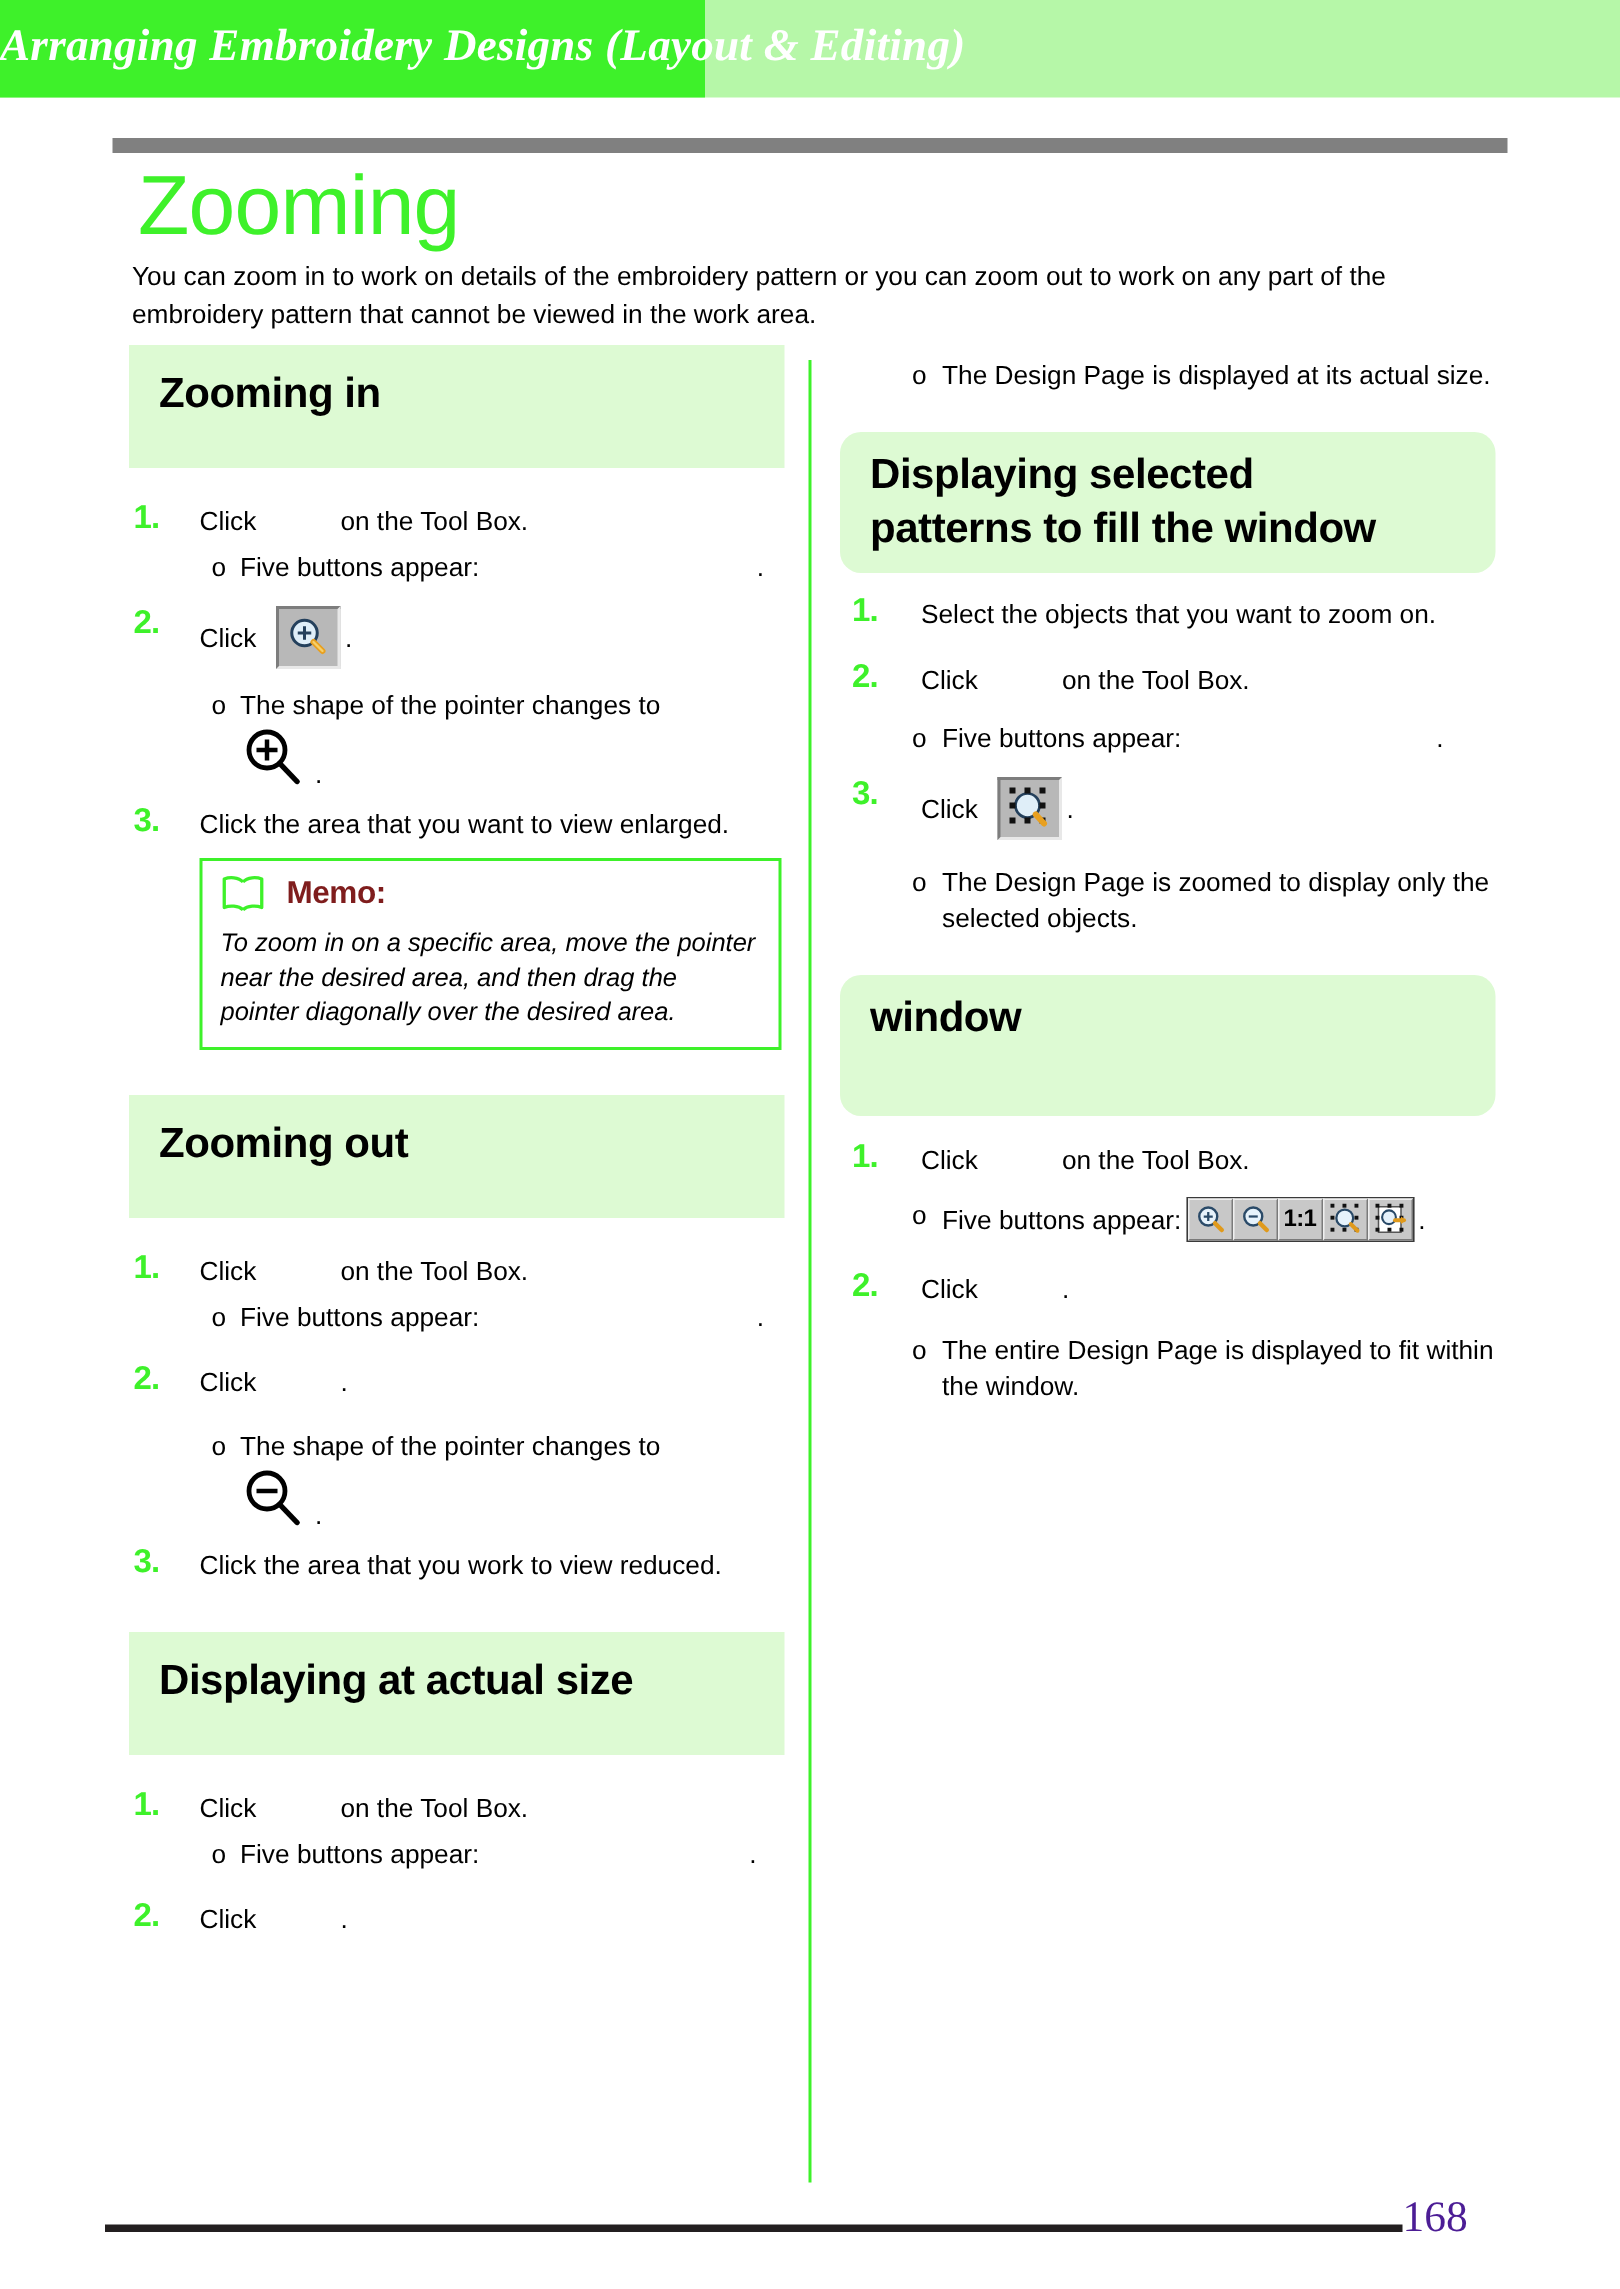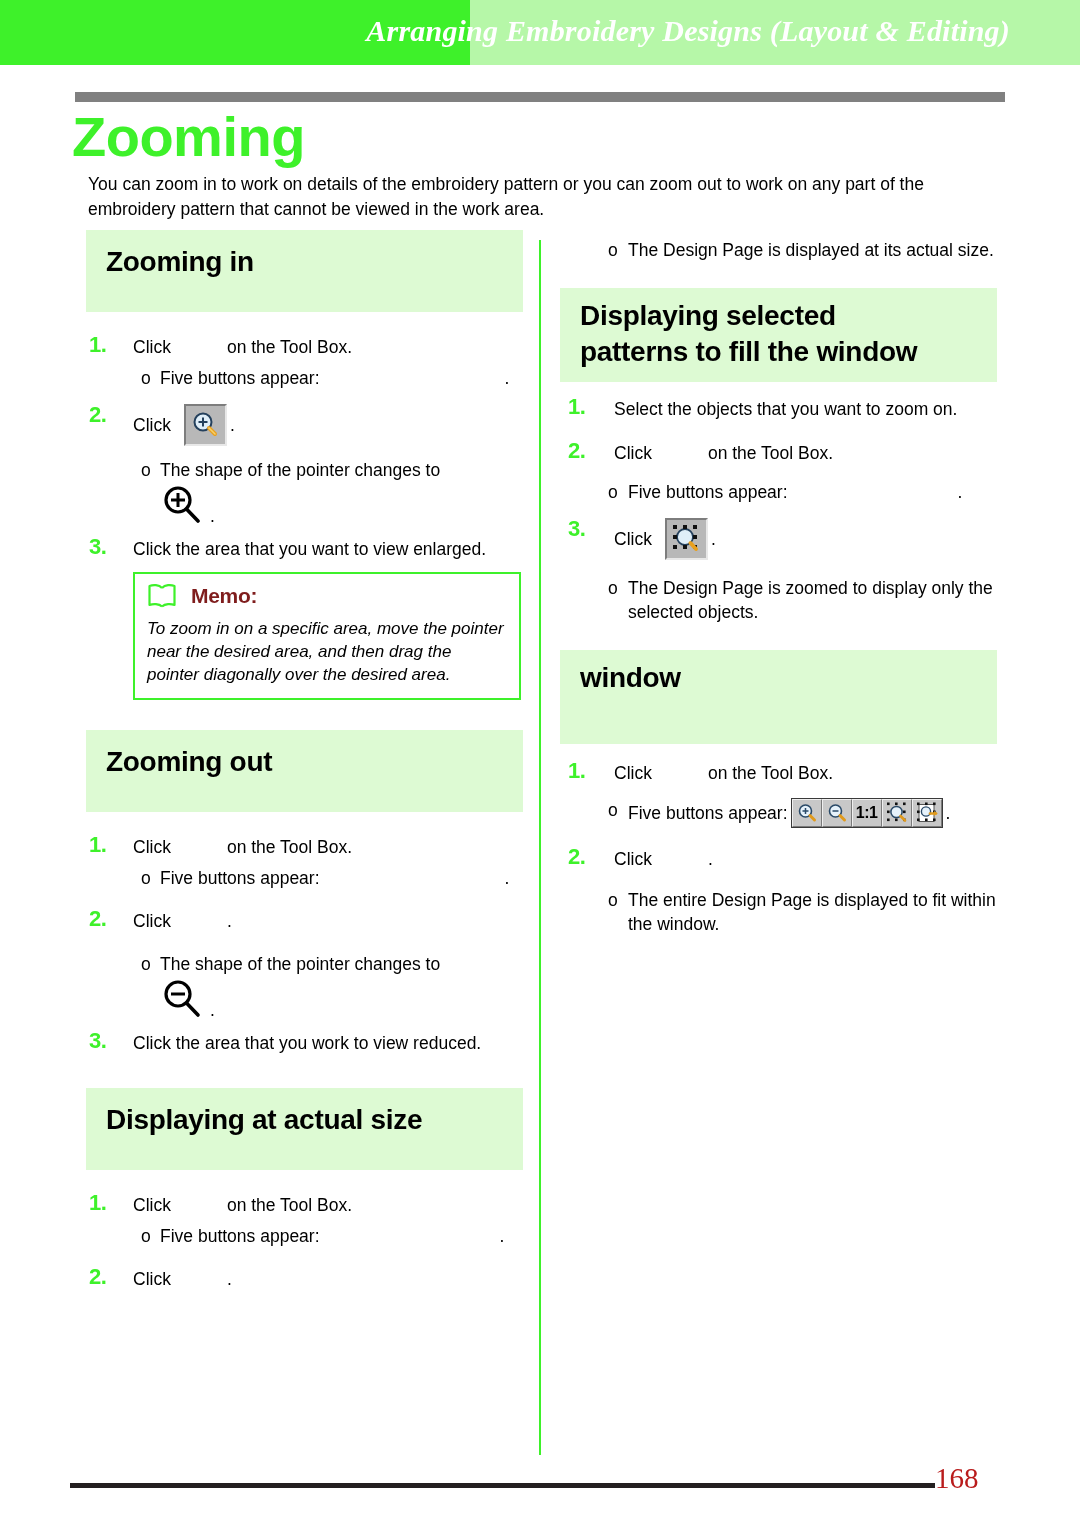--- a/index.html
+++ b/index.html
@@ -26,44 +26,44 @@
     position: absolute;
     left: 0; top: 0;
     width: 470px; height: 65px;
     background: #3ef12a;
   }
   .header-title {
     position: absolute;
     left: 0; top: 0;
     width: 1010px; height: 65px;
     line-height: 62px;
-    text-align: right;
+    text-align: left;
     color: #ffffff;
     font-family: "Liberation Serif", serif;
     font-style: italic;
     font-weight: bold;
     font-size: 30px;
     letter-spacing: 0.2px;
     white-space: nowrap;
   }
 
   
   .gray-rule {
     position: absolute;
     left: 75px; top: 92px;
     width: 930px; height: 10px;
     background: #808080;
   }
 
   
   .page-title {
     position: absolute;
-    left: 72px; top: 108px;
+    left: 92px; top: 108px;
     font-size: 56px;
-    font-weight: bold;
+    font-weight: normal;
     color: #3ef12a;
     letter-spacing: -0.5px;
     line-height: 1.05;
   }
 
   .intro {
     position: absolute;
     left: 88px; top: 172px;
     width: 915px;
     font-size: 17.5px;
@@ -95,21 +95,21 @@
     margin-bottom: 22px;
   }
   .sec-head .sec-title {
     font-size: 28px;
     font-weight: bold;
     color: #000;
     line-height: 36px;
     letter-spacing: -0.3px;
   }
   .sec-head.h1line { height: 82px; }
-  .sec-head.h2line { height: 94px; padding-top: 10px; }
+  .sec-head.h2line { height: 94px; padding-top: 10px; border-radius: 14px; }
 
   
   .step {
     position: relative;
     min-height: 26px;
     margin: 0 0 6px 0;
     padding-left: 47px;
     font-size: 17.5px;
     line-height: 26px;
     color: #000;
@@ -235,21 +235,21 @@
     left: 70px; top: 1483px;
     width: 865px; height: 5px;
     background: #231f20;
   }
   .footer-page {
     position: absolute;
     left: 935px; top: 1462px;
     width: 80px;
     font-family: "Liberation Serif", serif;
     font-size: 29px;
-    color: #b91c1c;
+    color: #4c1d95;
     text-align: left;
   }
 </style>
 </head>
 <body>
 
 <div class="header-band">
   <div class="header-band-left"></div>
   <div class="header-title">Arranging Embroidery Designs (Layout &amp; Editing)</div>
 </div>

